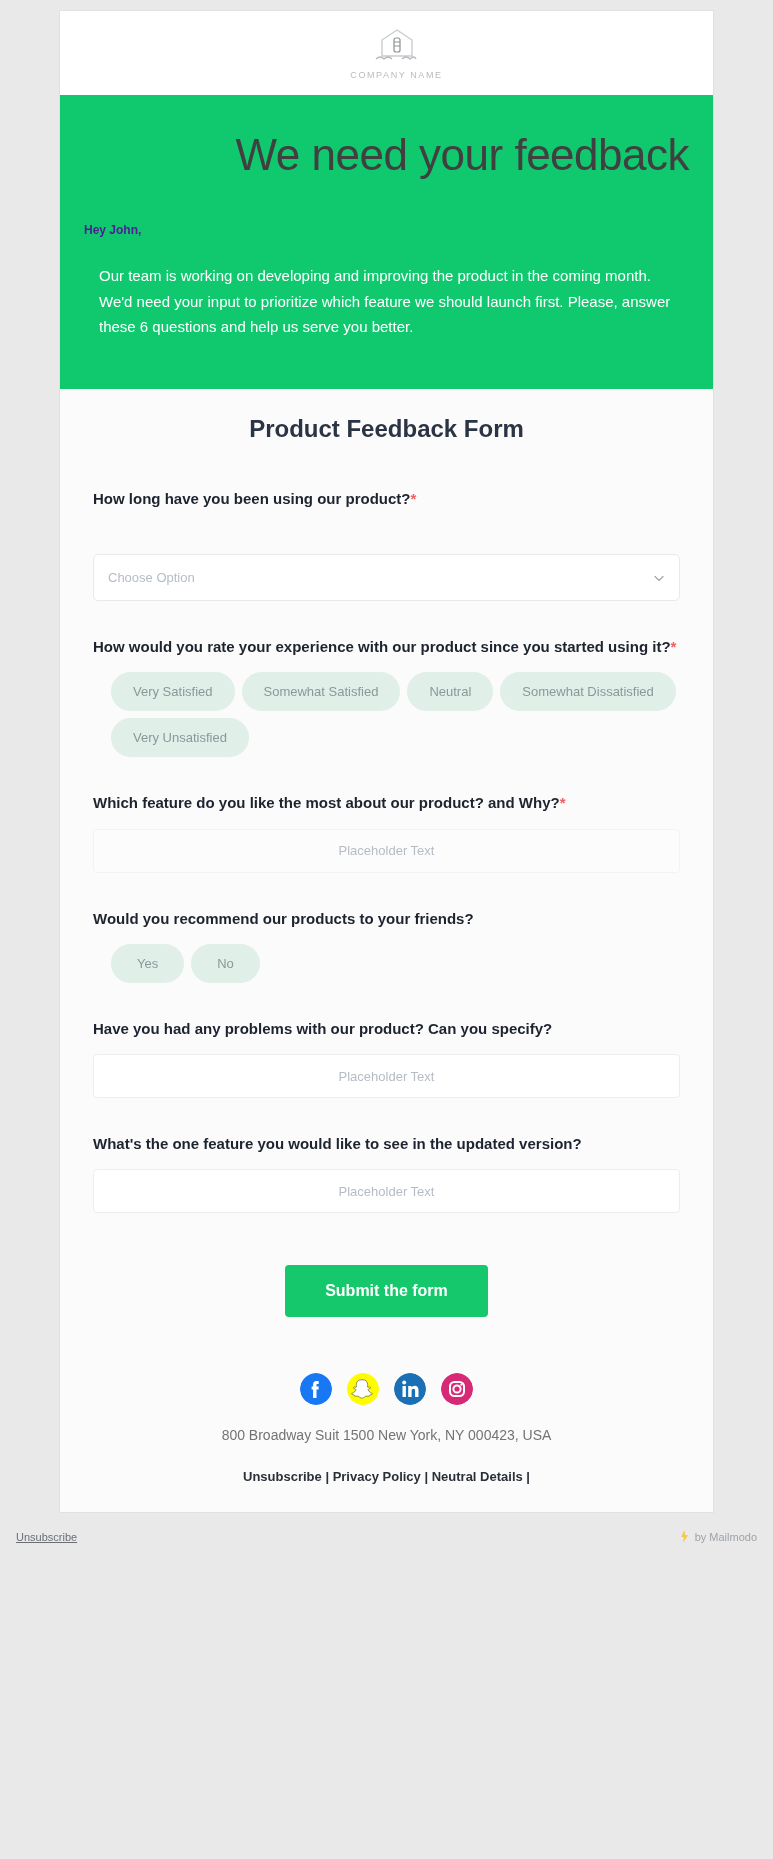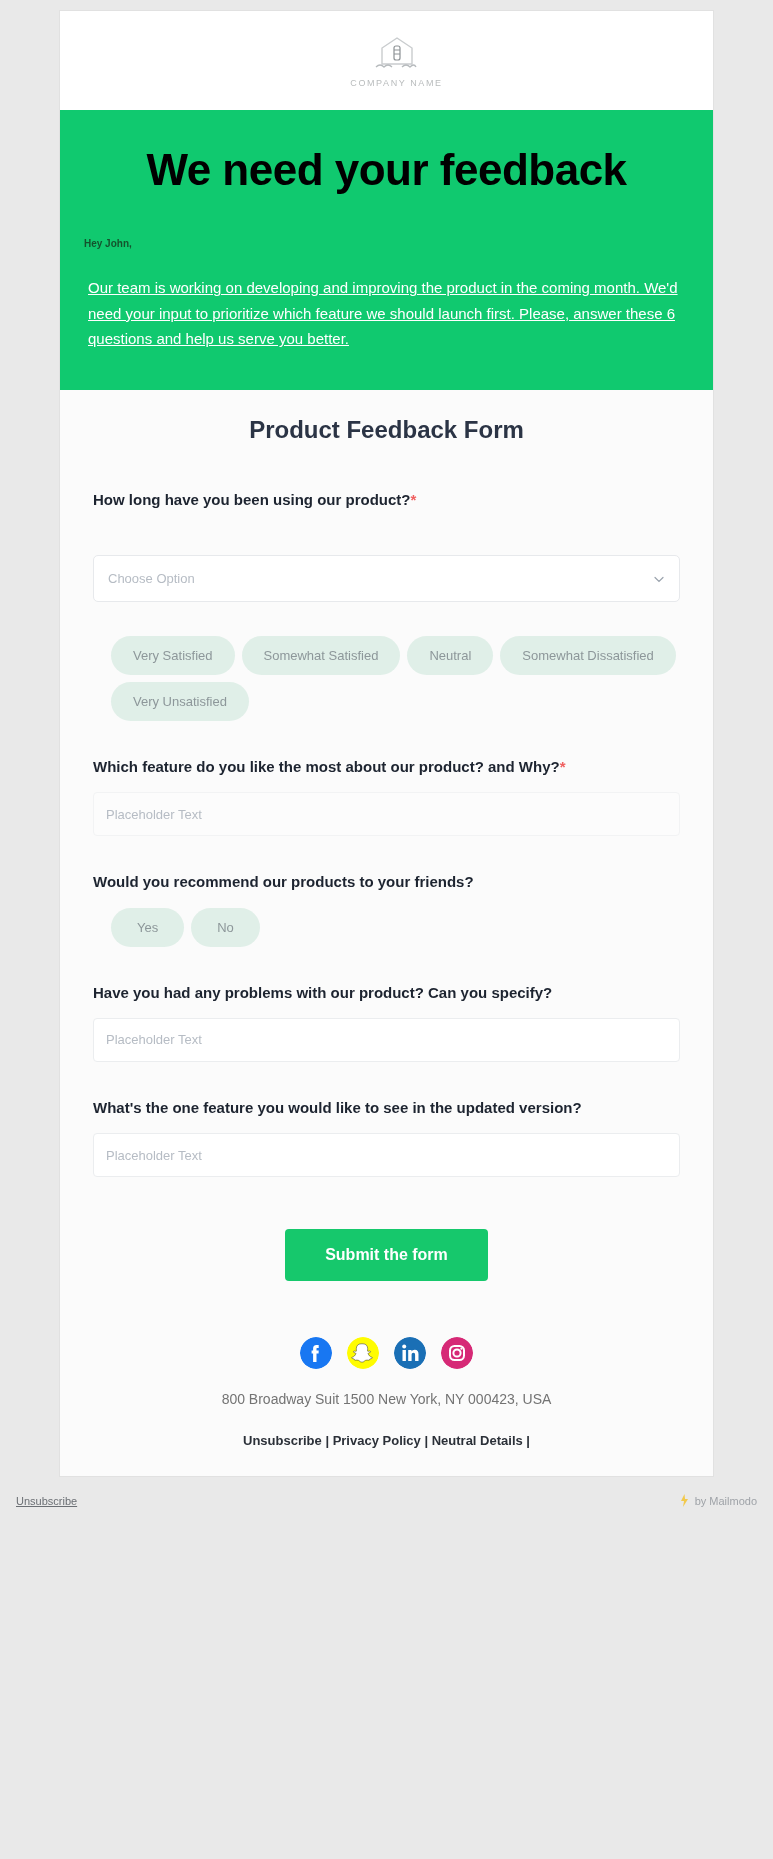--- a/index.html
+++ b/index.html
@@ -20,21 +20,21 @@
   .email-card {
     width: 653px;
     margin-top: 11px;
     background: #ffffff;
     box-shadow: 0 0 0 1px rgba(0,0,0,0.03);
   }
 
   
   .logo-header {
     background: #ffffff;
-    height: 99px;
+    height: 84px;
     display: flex;
     flex-direction: column;
     align-items: center;
     justify-content: center;
     padding-left: 20px;
   }
   .logo-mark { width: 46px; height: 40px; display:block; }
   .logo-name {
     margin-top: 4px;
     font-size: 9px;
@@ -42,40 +42,39 @@
     color: #b9bcbd;
     font-family: "Liberation Sans", sans-serif;
   }
 
   
   .hero {
     background: #10c96f;
     padding: 36px 24px 34px 24px;
   }
   .hero-title {
-    color: #000000;
+    color: #404040;
     font-size: 44px;
-    font-weight: bold;
-    text-align: center;
+    font-weight: normal;
+    text-align: right;
     letter-spacing: -0.5px;
     margin: 0 0 44px 0;
     line-height: 1.1;
   }
   .hero-greet {
-    color: #14532d;
-    font-size: 10px;
+    color: #4c1d95;
+    font-size: 12px;
     font-weight: bold;
     margin: 16px 0 26px 0;
   }
   .hero-body {
     color: #ffffff;
     font-size: 15px;
     line-height: 1.70;
-    margin: 4px;
-    text-decoration: underline;
+    margin: 15px;
   }
 
   
   .form-body {
     background: #fbfbfb;
     padding: 26px 33px 30px 33px;
   }
   .form-title {
     text-align: center;
     font-size: 24px;
@@ -126,20 +125,21 @@
 
   .text-input {
     width: 100%;
     height: 44px;
     background: #ffffff;
     border: 1px solid #ebedef;
     border-radius: 4px;
     display: flex;
     align-items: center;
     padding: 0 12px;
+    justify-content: center;
   }
   .text-input.faded { border-color: #f2f3f4; background: #fcfcfc; }
   .input-placeholder { font-size: 13px; color: #b6bcc4; }
 
   .submit-wrap { text-align: center; margin-top: 52px; }
   .submit-btn {
     display: inline-block;
     background: #16c86c;
     color: #ffffff;
     font-size: 16px;
@@ -233,20 +233,23 @@
         </p>
         <div class="select-box">
           <span class="select-placeholder">Choose Option</span>
           <svg class="chev" viewBox="0 0 12 12">
             <path d="M2 4.5 L6 8.5 L10 4.5" fill="none" stroke="#9aa3ad" stroke-width="1.2" stroke-linecap="round"></path>
           </svg>
         </div>
       </div>
 
       <div class="question-block">
+        <p class="q-label">
+          <span>How would you rate your experience with our product since you started using it?</span><span class="req">*</span>
+        </p>
         <div class="pill-row">
           <div class="pill">Very Satisfied</div>
           <div class="pill">Somewhat Satisfied</div>
           <div class="pill">Neutral</div>
           <div class="pill">Somewhat Dissatisfied</div>
           <div class="pill">Very Unsatisfied</div>
         </div>
       </div>
 
       <div class="question-block">

